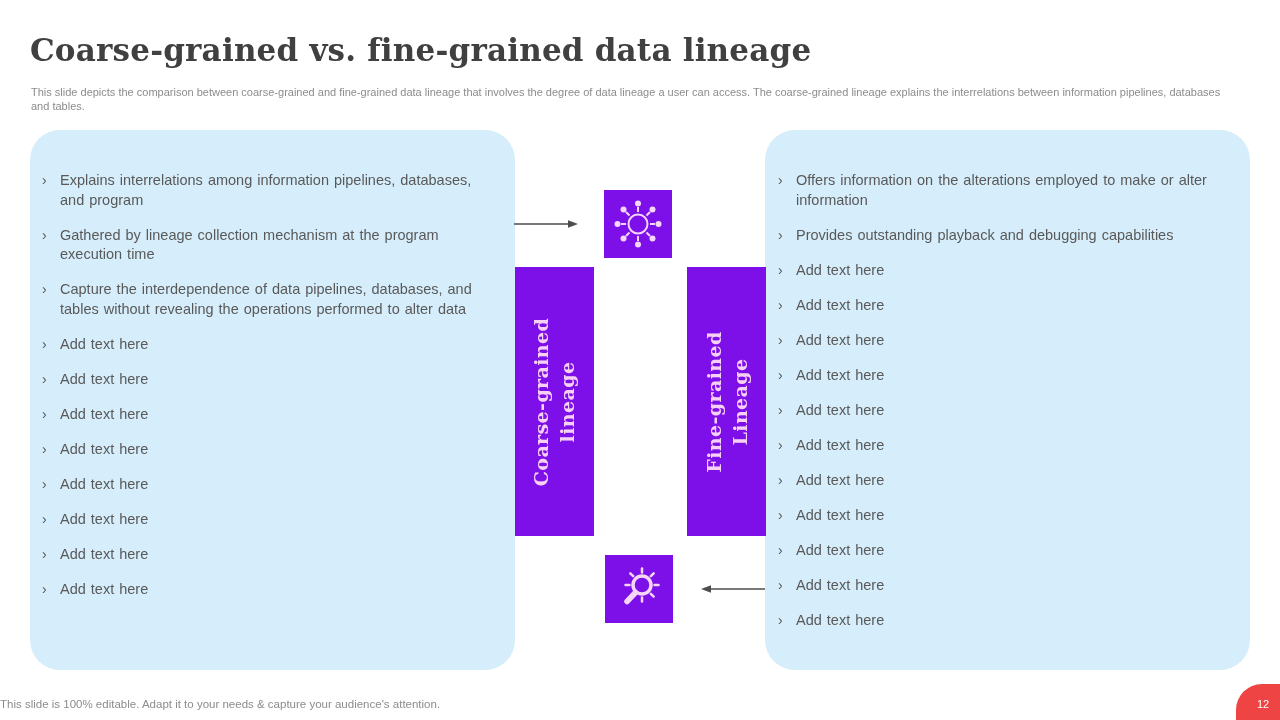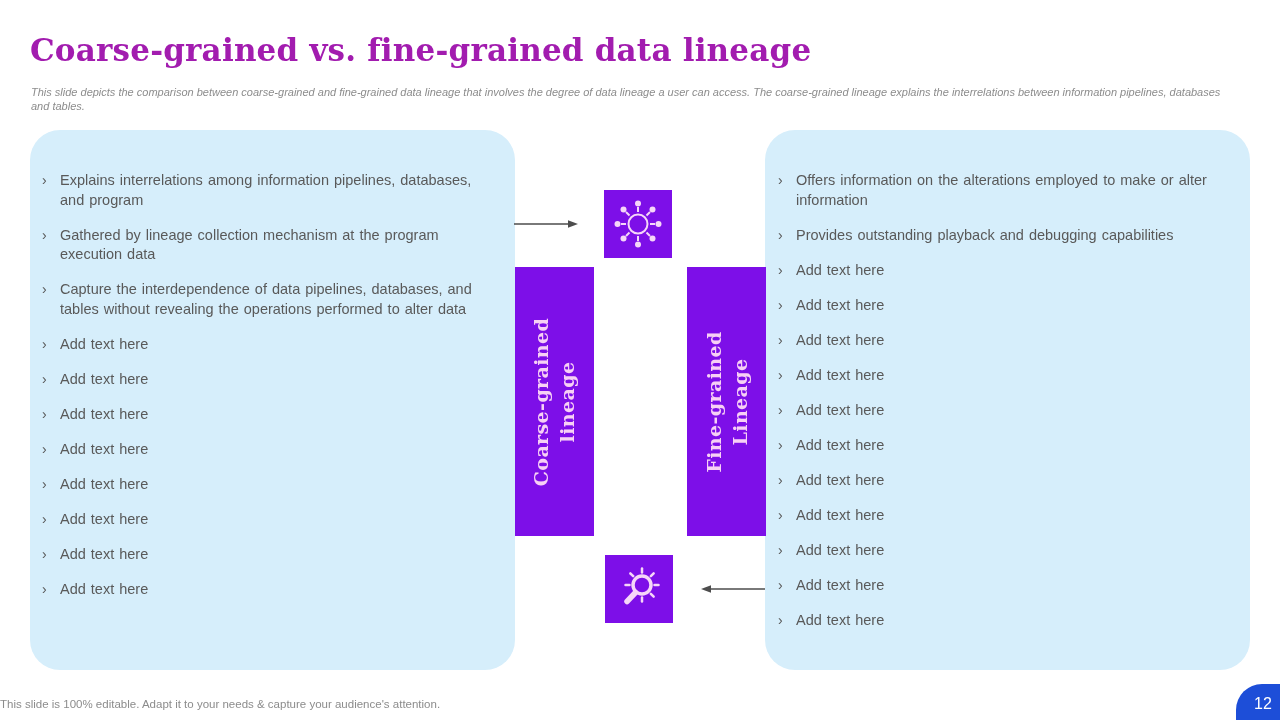--- a/index.html
+++ b/index.html
@@ -3,25 +3,25 @@
 <meta charset="utf-8">
 <style>
   html,body { margin:0; padding:0; }
   body {
     width:1280px; height:720px; position:relative; overflow:hidden;
     background:#ffffff; font-family:"Liberation Sans", sans-serif;
   }
   .title {
     position:absolute; left:30px; top:32px; width:1000px;
     font-family:"DejaVu Serif", serif; font-weight:600; font-size:31px;
-    color:#a21caf; letter-spacing:0.2px;
+    color:#404040; letter-spacing:0.2px;
   }
   .subtitle {
     position:absolute; left:31px; top:86px; width:1195px;
-    font-size:11px; line-height:13.5px; color:#8c8c8c;font-style:italic;
+    font-size:11px; line-height:13.5px; color:#8c8c8c;
   }
   .panel {
     position:absolute; top:130px; width:485px; height:540px;
     background:#d6eefb; border-radius:30px; box-sizing:border-box;
     padding:41px 42px 0 12px;
   }
   .panel-left  { left:30px; }
   .panel-right { left:765px; padding-left:13px; }
   .bullet { display:flex; margin-bottom:15.5px; }
   .bm {
@@ -53,42 +53,42 @@
   .icon-bottom { left:605px; top:555px; }
   .arrow { position:absolute; }
   .arrow-top    { left:513px; top:218px; }
   .arrow-bottom { left:700px; top:583px; }
   .footer {
     position:absolute; left:0; right:0; top:698px; text-align:left;
     font-size:11.5px; color:#8c8c8c;
   }
   .page-badge {
     position:absolute; right:0; bottom:0; width:44px; height:36px;
-    background:#1d4ed8; border-top-left-radius:26px;
-    color:#ffffff; font-size:16px;
+    background:#ef4444; border-top-left-radius:26px;
+    color:#ffffff; font-size:11px;
     display:flex; align-items:center; justify-content:center;
     box-sizing:border-box; padding-left:10px; padding-top:4px;
   }
 </style>
 </head>
 <body>
 
 <div class="title">Coarse-grained vs. fine-grained data lineage</div>
 <div class="subtitle">This slide depicts the comparison between coarse-grained and fine-grained data lineage that involves the degree of data lineage a user can access. The coarse-grained lineage explains the interrelations between information pipelines, databases and tables.</div>
 
 <div class="panel panel-left">
   <div>
 
   <div class="bullet">
       <span class="bm">›</span>
       <span class="bt">Explains interrelations among information pipelines, databases, and program</span>
     </div>
       <div class="bullet">
       <span class="bm">›</span>
-      <span class="bt">Gathered by lineage collection mechanism at the program execution data</span>
+      <span class="bt">Gathered by lineage collection mechanism at the program execution time</span>
     </div>
       <div class="bullet">
       <span class="bm">›</span>
       <span class="bt">Capture the interdependence of data pipelines, databases, and tables without revealing the operations performed to alter data</span>
     </div>
       <div class="bullet">
       <span class="bm">›</span>
       <span class="bt">Add text here</span>
     </div>
       <div class="bullet">

